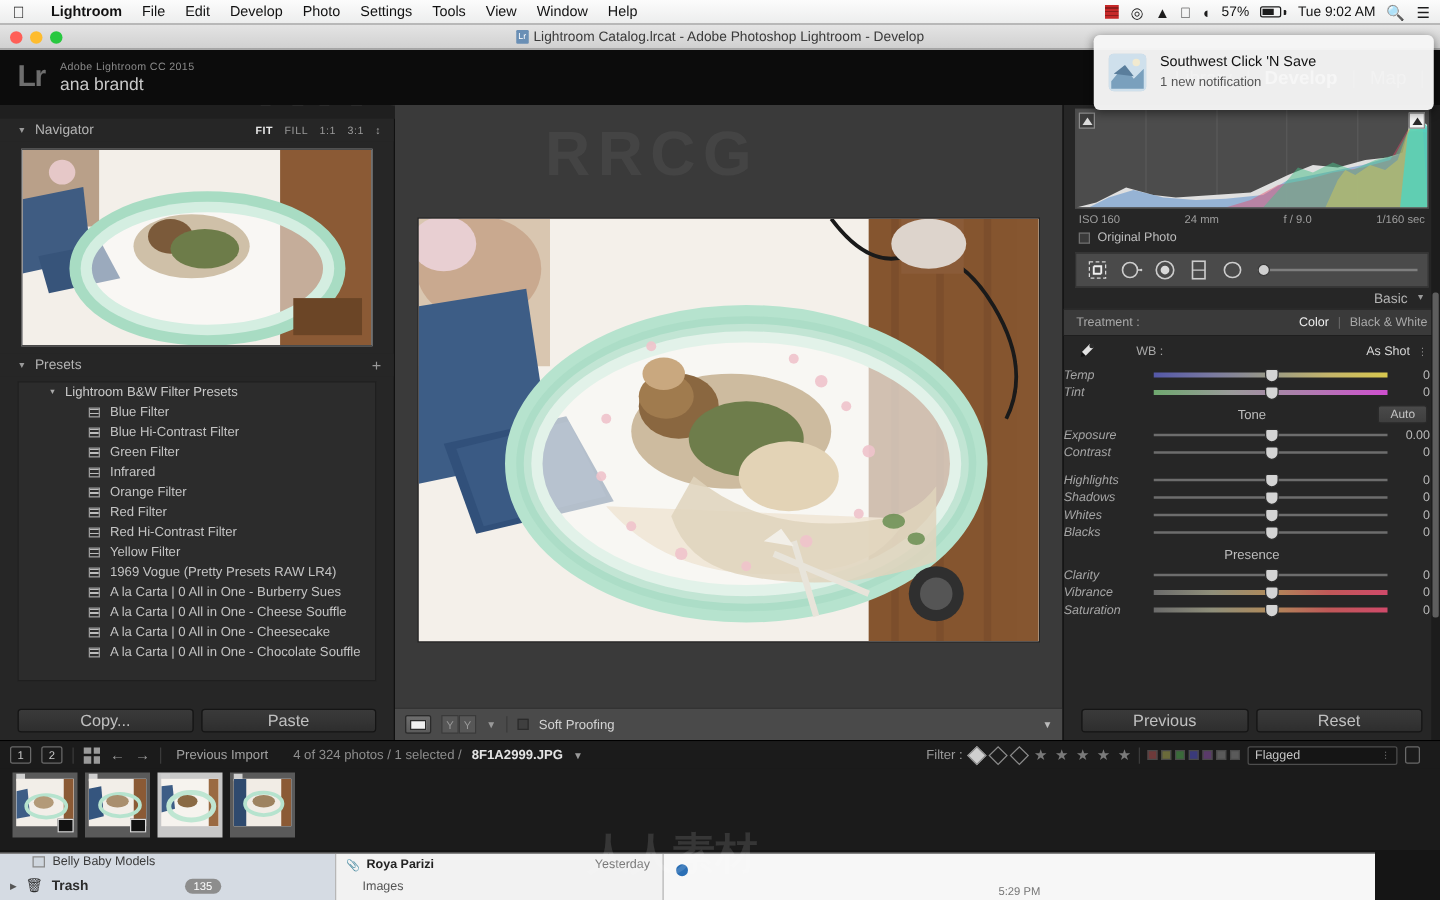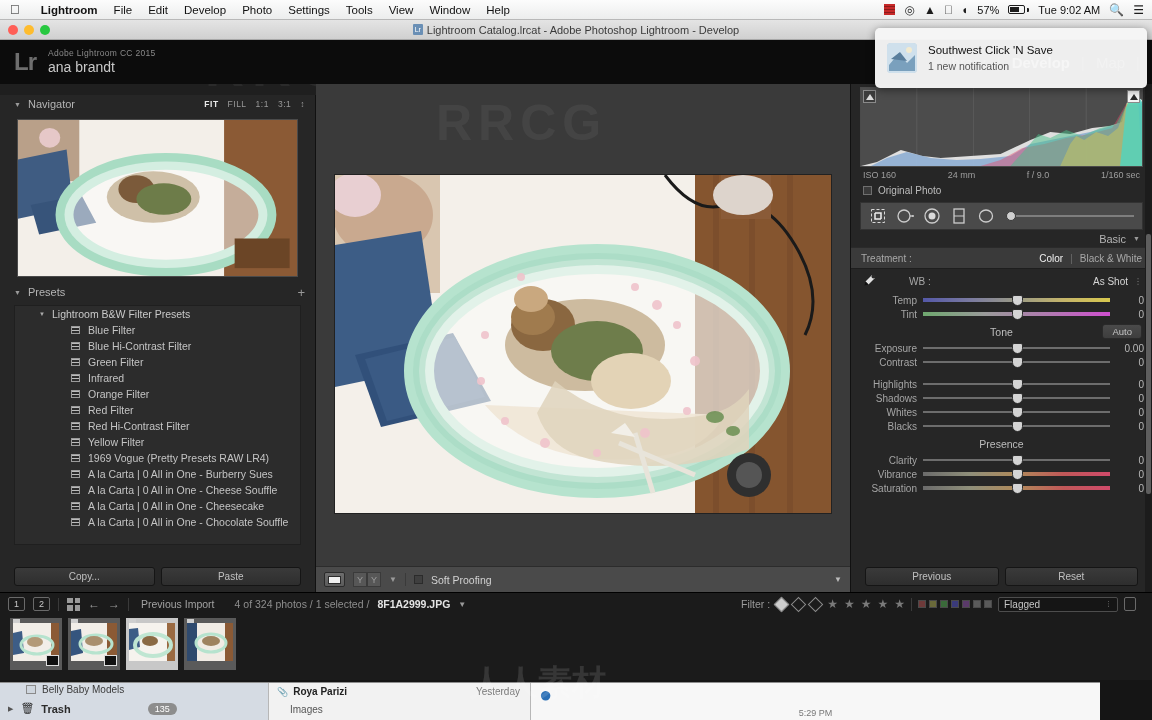--- a/index.html
+++ b/index.html
@@ -93,21 +93,21 @@
             font-size: 10.5px; color: #c9c9c9; }
   .pgroup .tri { font-size: 6px; margin-right: 7px; color: #aaa; }
   .prow { display: flex; align-items: center; height: 16px; padding-left: 56px;
           font-size: 10.5px; color: #c4c4c4; }
   .prow .pico { width: 9px; height: 8px; margin-right: 8px; flex: none;
                 background: repeating-linear-gradient(to bottom,#bdbdbd 0 1px,#2c2c2c 1px 3px);
                 border: 1px solid #9b9b9b; }
 
   .btnrow { position: absolute; bottom: 6px; left: 14px; right: 14px; display: flex; gap: 6px; }
   .lbtn { flex: 1; height: 19px; background: linear-gradient(#3a3a3a,#2e2e2e);
-          border: 1px solid #151515; border-radius: 3px; color: #c0c0c0; font-size: 10px;
+          border: 1px solid #151515; border-radius: 3px; color: #c0c0c0; font-size: 13px;
           display: flex; align-items: center; justify-content: center; }
 
   
   .img-wrap { position: absolute; top: 52px; left: 0; right: 0; bottom: 40px;
               display: flex; align-items: center; justify-content: center; }
   .photo { width: 496px; height: 338px; position: relative; overflow: hidden;
            box-shadow: 0 0 0 1px #222; background: #efe8e2; }
 
   .toolbar { position: absolute; left: 0; right: 0; bottom: 0; height: 26px;
              background: #4a4a4a; border-top: 1px solid #2c2c2c;
@@ -151,21 +151,21 @@
   .treat .right { margin-left:auto; display:flex; align-items:center; gap:7px;}
   .treat .right .on { color:#efefef;}
   .treat .right .sep { color:#6a6a6a;}
 
   .wbrow { display:flex;align-items:center;height:24px;padding:0 10px;font-size:10px;color:#a8a8a8;}
   .eyedrop { width: 16px; height: 16px; position: relative; }
   .wbrow .lbl { margin-left: 32px; }
   .wbrow .right { margin-left:auto; color:#d6d6d6; display:flex; gap:6px; align-items:center;}
 
   .srow { display:flex; align-items:center; height:14px; padding: 1px 8px 1px 0; font-size:10px; color:#a5a5a5;}
-  .srow .nm { width: 72px; text-align: right; padding-right: 6px; flex: none; color:#a5a5a5;}
+  .srow .nm { width: 72px; text-align: left; padding-right: 6px; flex: none; color:#a5a5a5;font-style:italic;}
   .srow .track { position: relative; flex: 1; height: 10px; }
   .srow .track .bar { position:absolute; left:0; right:0; top:4px; height:2px; background:#6d6d6d;}
   .srow .track .knob { position:absolute; top:0; width:11px; height:11px; margin-left:-5px;
                        background:#d4d4d4; border-radius:2px 2px 50% 50%; border:1px solid #2d2d2d;}
   .srow .val { width: 34px; text-align:right; font-size:10px; color:#b9b9b9; flex:none;}
   .grad-temp { background: linear-gradient(to right,#5458a8,#7a7aa0,#9a9a86,#c4b46a,#d8c84e)!important; height:4px!important; top:3px!important;}
   .grad-tint { background: linear-gradient(to right,#6fa86f,#9a9a9a,#b07ab0,#cf4fcf)!important; height:4px!important; top:3px!important;}
   .grad-vib  { background: linear-gradient(to right,#6b6b6b,#8f8f7a,#b08a5a,#c05858,#d04a6a)!important; height:4px!important; top:3px!important;}
   .sec-label { text-align:center; font-size:10.5px; color:#bdbdbd; padding: 5px 0 3px 0; position:relative;}
   .auto-btn { position:absolute; right:10px; top:3px; font-size:9.5px; color:#c6c6c6;

